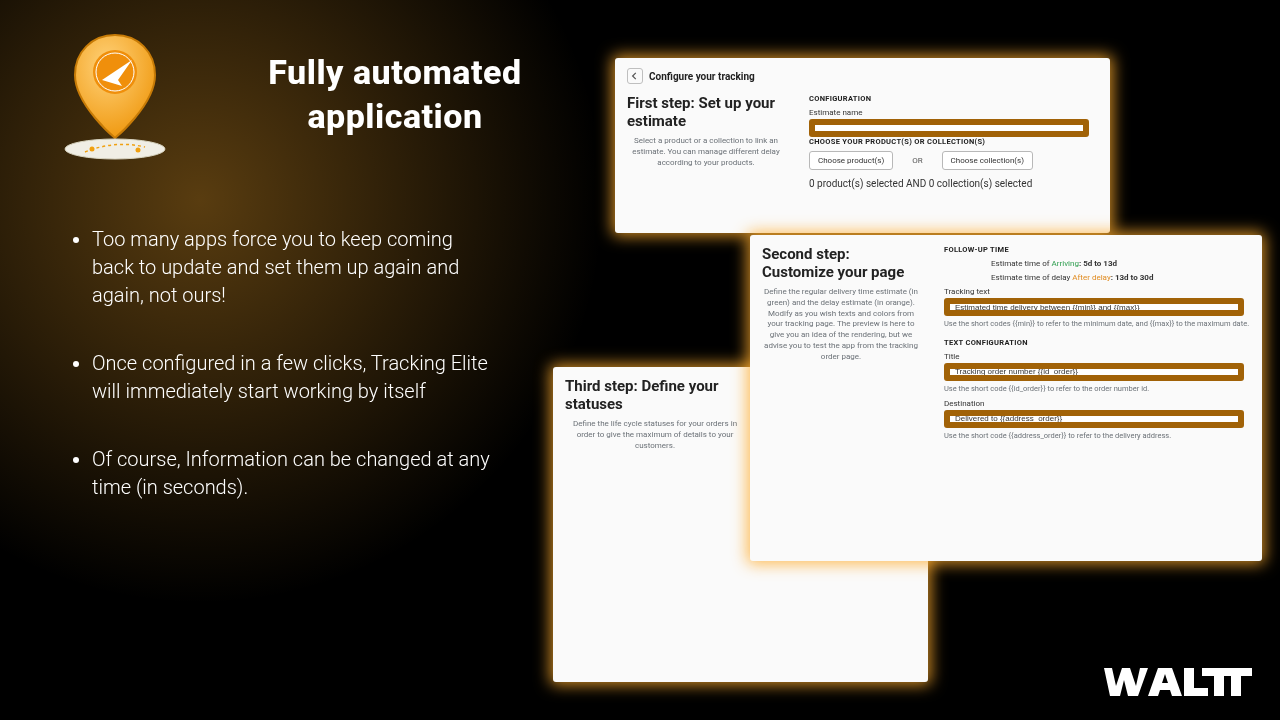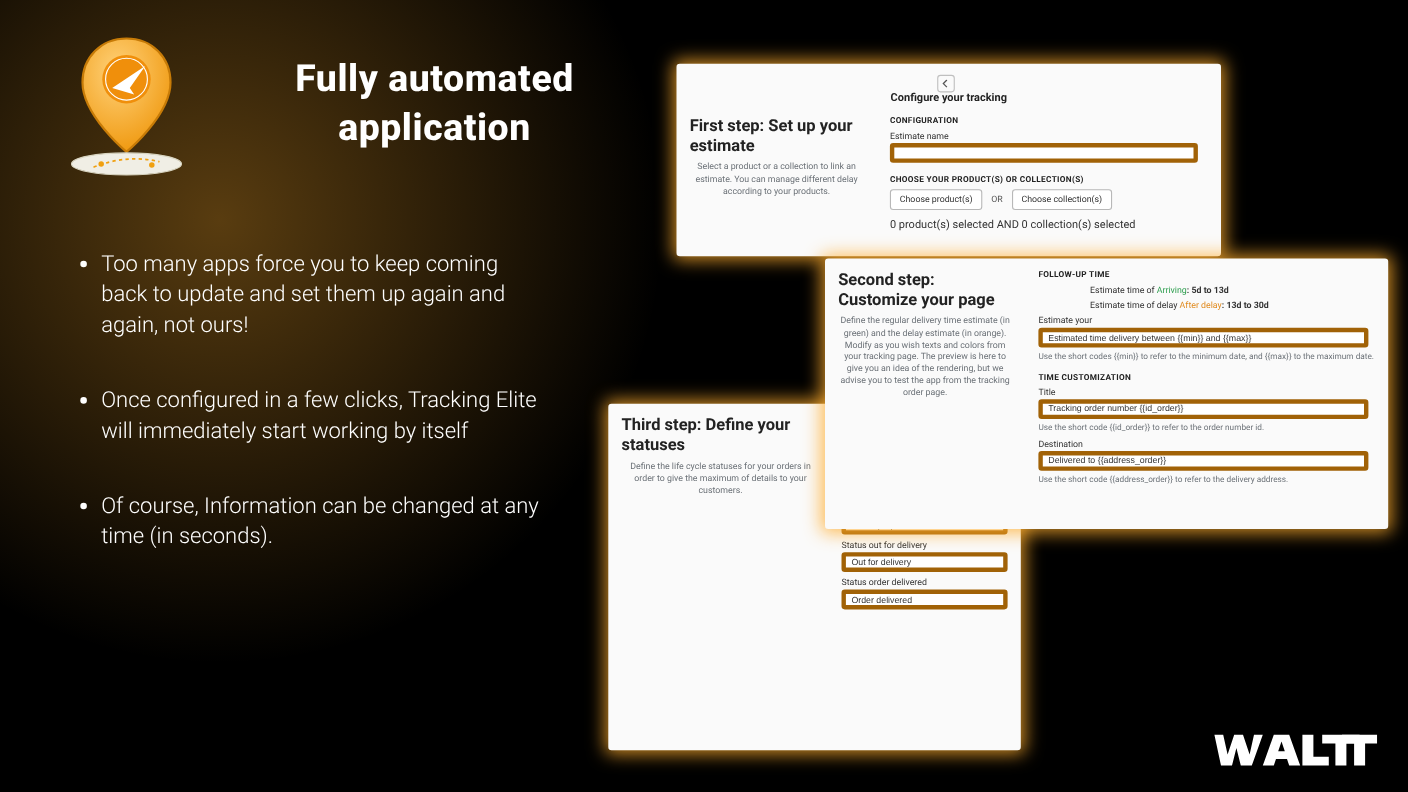--- a/index.html
+++ b/index.html
@@ -86,21 +86,21 @@
   margin: 5px 0 2px;
 }
 .help {
   font-size: 7.5px;
   color: #6b7177;
   margin-top: 3px;
   line-height: 1.3;
 }
 .input {
   background: #fff;
-  border: 4px solid #a16207;
+  border: 6px solid #a16207;
   border-radius: 3px;
   height: 18px;
   padding: 2px 5px;
   font-size: 8px;
   color: #333;
   width: 100%;
 }
 .input.wide { width: 280px; }
 .btn {
   display: inline-block;
@@ -115,27 +115,27 @@
   display: inline-flex;
   align-items: center;
   justify-content: center;
   border: 1px solid #bfbfbf;
   border-radius: 3px;
   width: 16px; height: 16px;
   margin-right: 6px;
   vertical-align: middle;
 }
 .card1 { left: 615px; top: 58px; width: 495px; height: 175px; z-index: 1;}
-.card1 .topbar { margin-bottom: 10px; display: flex; align-items: center; flex-direction: column; }
+.card1 .topbar { margin-bottom: 10px; display: flex; align-items: center; }
 .card1 .topbar-title { font-weight: 700; font-size: 10px; }
-.chooser-row { display: flex; align-items: center; gap: 8px; margin-bottom: 8px; }
+.chooser-row { display: flex; align-items: center; gap: 19px; margin-bottom: 8px; }
 .or { font-size: 8px; color: #555; }
 .result-line { font-size: 10px; color: #333; }
 
-.card2 { left: 750px; top: 235px; width: 512px; height: 246px; z-index: 3;}
+.card2 { left: 750px; top: 235px; width: 512px; height: 326px; z-index: 3;}
 .card2 .left-col { width: 170px; }
 .card2 .right-col { margin-left: 182px; }
 .est-line { font-size: 8px; margin-bottom: 5px; color: #333; margin-left: 47px;}
 .est-line .green { color: #2e9e4f; }
 .est-line .orange { color: #e08a1e; }
 
 .card3 { left: 553px; top: 367px; width: 375px; height: 315px; z-index: 2;}
 .card3 .left-col { width: 190px; padding-right: 10px;}
 .card3 .right-col { margin-left: 200px; }
 .slider-track {
@@ -213,21 +213,21 @@
     <span class="topbar-title">Configure your tracking</span>
   </div>
   <div class="left-col">
     <div class="step-title">First step: Set up your estimate</div>
     <div class="step-desc">Select a product or a collection to link an estimate. You can manage different delay according to your products.</div>
   </div>
   <div class="right-col">
     <div class="sec-head">CONFIGURATION</div>
     <div class="label">Estimate name</div>
     <input class="input wide" style="">
-    <div class="sec-head" style="margin-top:10px">CHOOSE YOUR PRODUCT(S) OR COLLECTION(S)</div>
+    <div class="sec-head" style="">CHOOSE YOUR PRODUCT(S) OR COLLECTION(S)</div>
     <div class="chooser-row">
       <span class="btn">Choose product(s)</span>
       <span class="or">OR</span>
       <span class="btn">Choose collection(s)</span>
     </div>
     <div class="result-line">0 product(s) selected   AND   0 collection(s) selected</div>
   </div>
 </div>
 
 <div class="card card2">
@@ -236,24 +236,24 @@
     <div class="step-desc">Define the regular delivery time estimate (in green) and the delay estimate (in orange). Modify as you wish texts and colors from your tracking page. The preview is here to give you an idea of the rendering, but we advise you to test the app from the tracking order page.</div>
   </div>
   <div class="right-col">
     <div class="sec-head">FOLLOW-UP TIME</div>
     <div class="est-line">
       <span>Estimate time of </span><span class="green">Arriving</span><b>: 5d to 13d</b>
     </div>
     <div class="est-line">
       <span>Estimate time of delay </span><span class="orange">After delay</span><b>: 13d to 30d</b>
     </div>
-    <div class="label">Estimate your</div>
+    <div class="label">Tracking text</div>
     <input class="input" style="width: 300px;" value="Estimated time delivery between {{min}} and {{max}}">
     <div class="help">Use the short codes {{min}} to refer to the minimum date, and {{max}} to the maximum date.</div>
-    <div class="sec-head" style="margin-top:9px">TIME CUSTOMIZATION</div>
+    <div class="sec-head" style="margin-top:9px">TEXT CONFIGURATION</div>
     <div class="label">Title</div>
     <input class="input" style="width: 300px;" value="Tracking order number {{id_order}}">
     <div class="help">Use the short code {{id_order}} to refer to the order number id.</div>
     <div class="label">Destination</div>
     <input class="input" style="width: 300px;" value="Delivered to {{address_order}}">
     <div class="help">Use the short code {{address_order}} to refer to the delivery address.</div>
   </div>
 </div>
 
 <div class="card card3">

